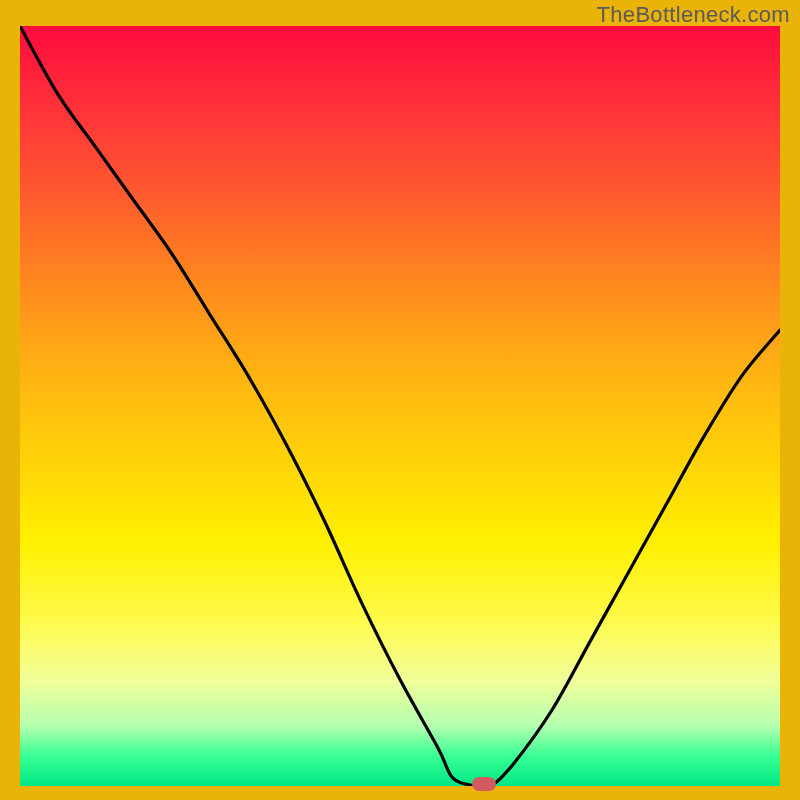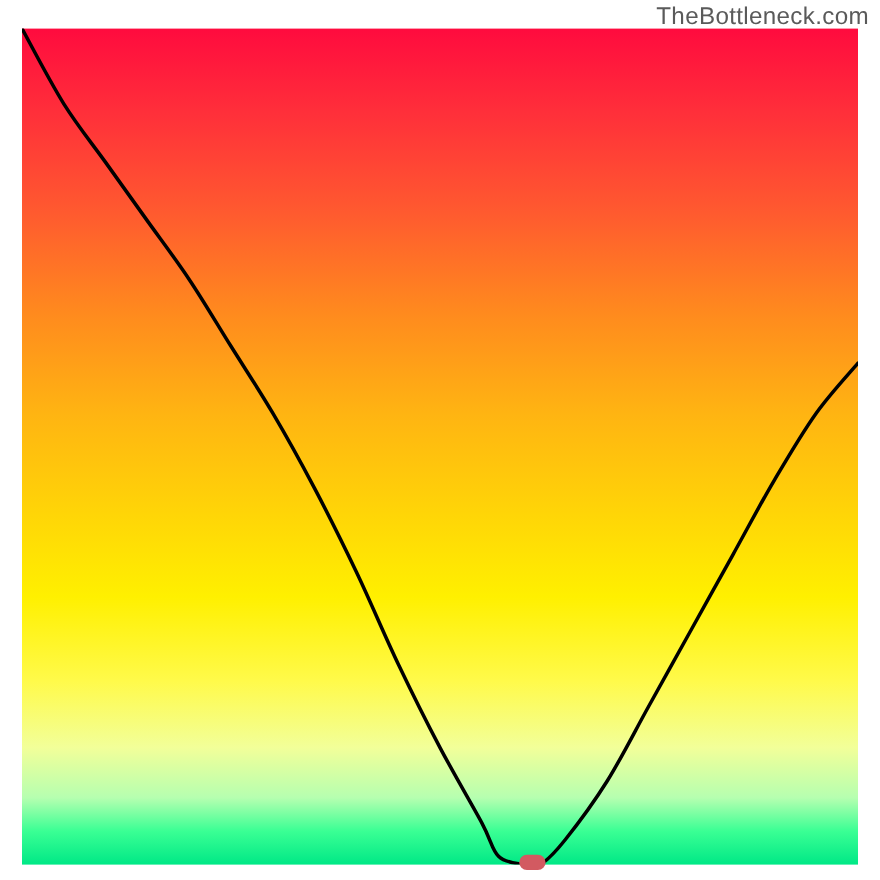--- a/index.html
+++ b/index.html
@@ -8,21 +8,21 @@
     width: 800px;
     height: 800px;
     background: #000;
     overflow: hidden;
     font-family: Arial, Helvetica, sans-serif;
   }
   .frame {
     position: relative;
     width: 800px;
     height: 800px;
-    background: #ffffff;
+    background: #eab308;
   }
   .watermark {
     position: absolute;
     top: 2px;
     right: 10px;
     color: #5a5a5a;
     font-size: 22px;
     font-weight: 500;
     letter-spacing: 0.3px;
   }

